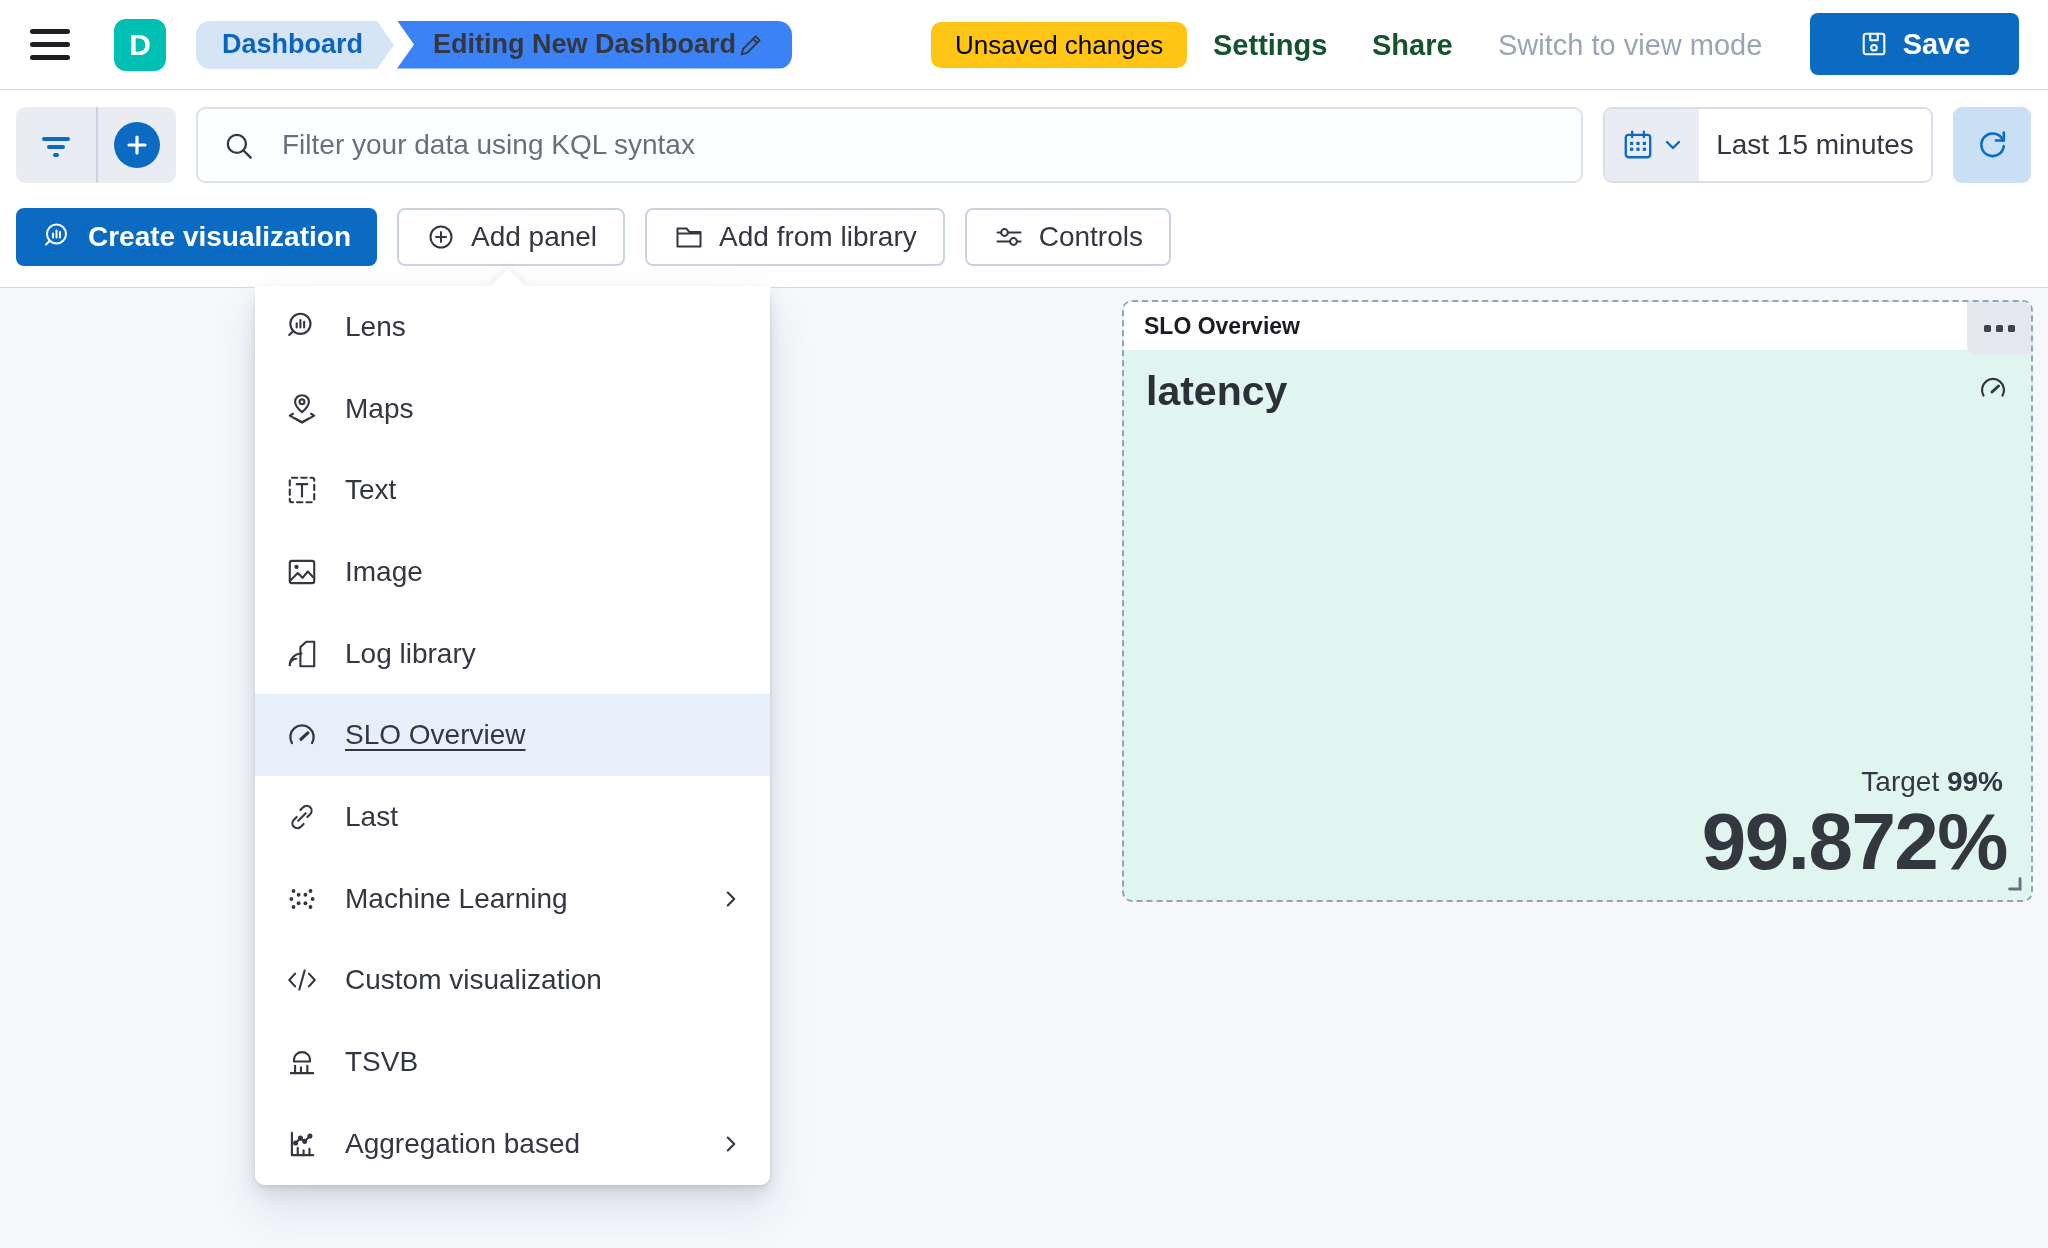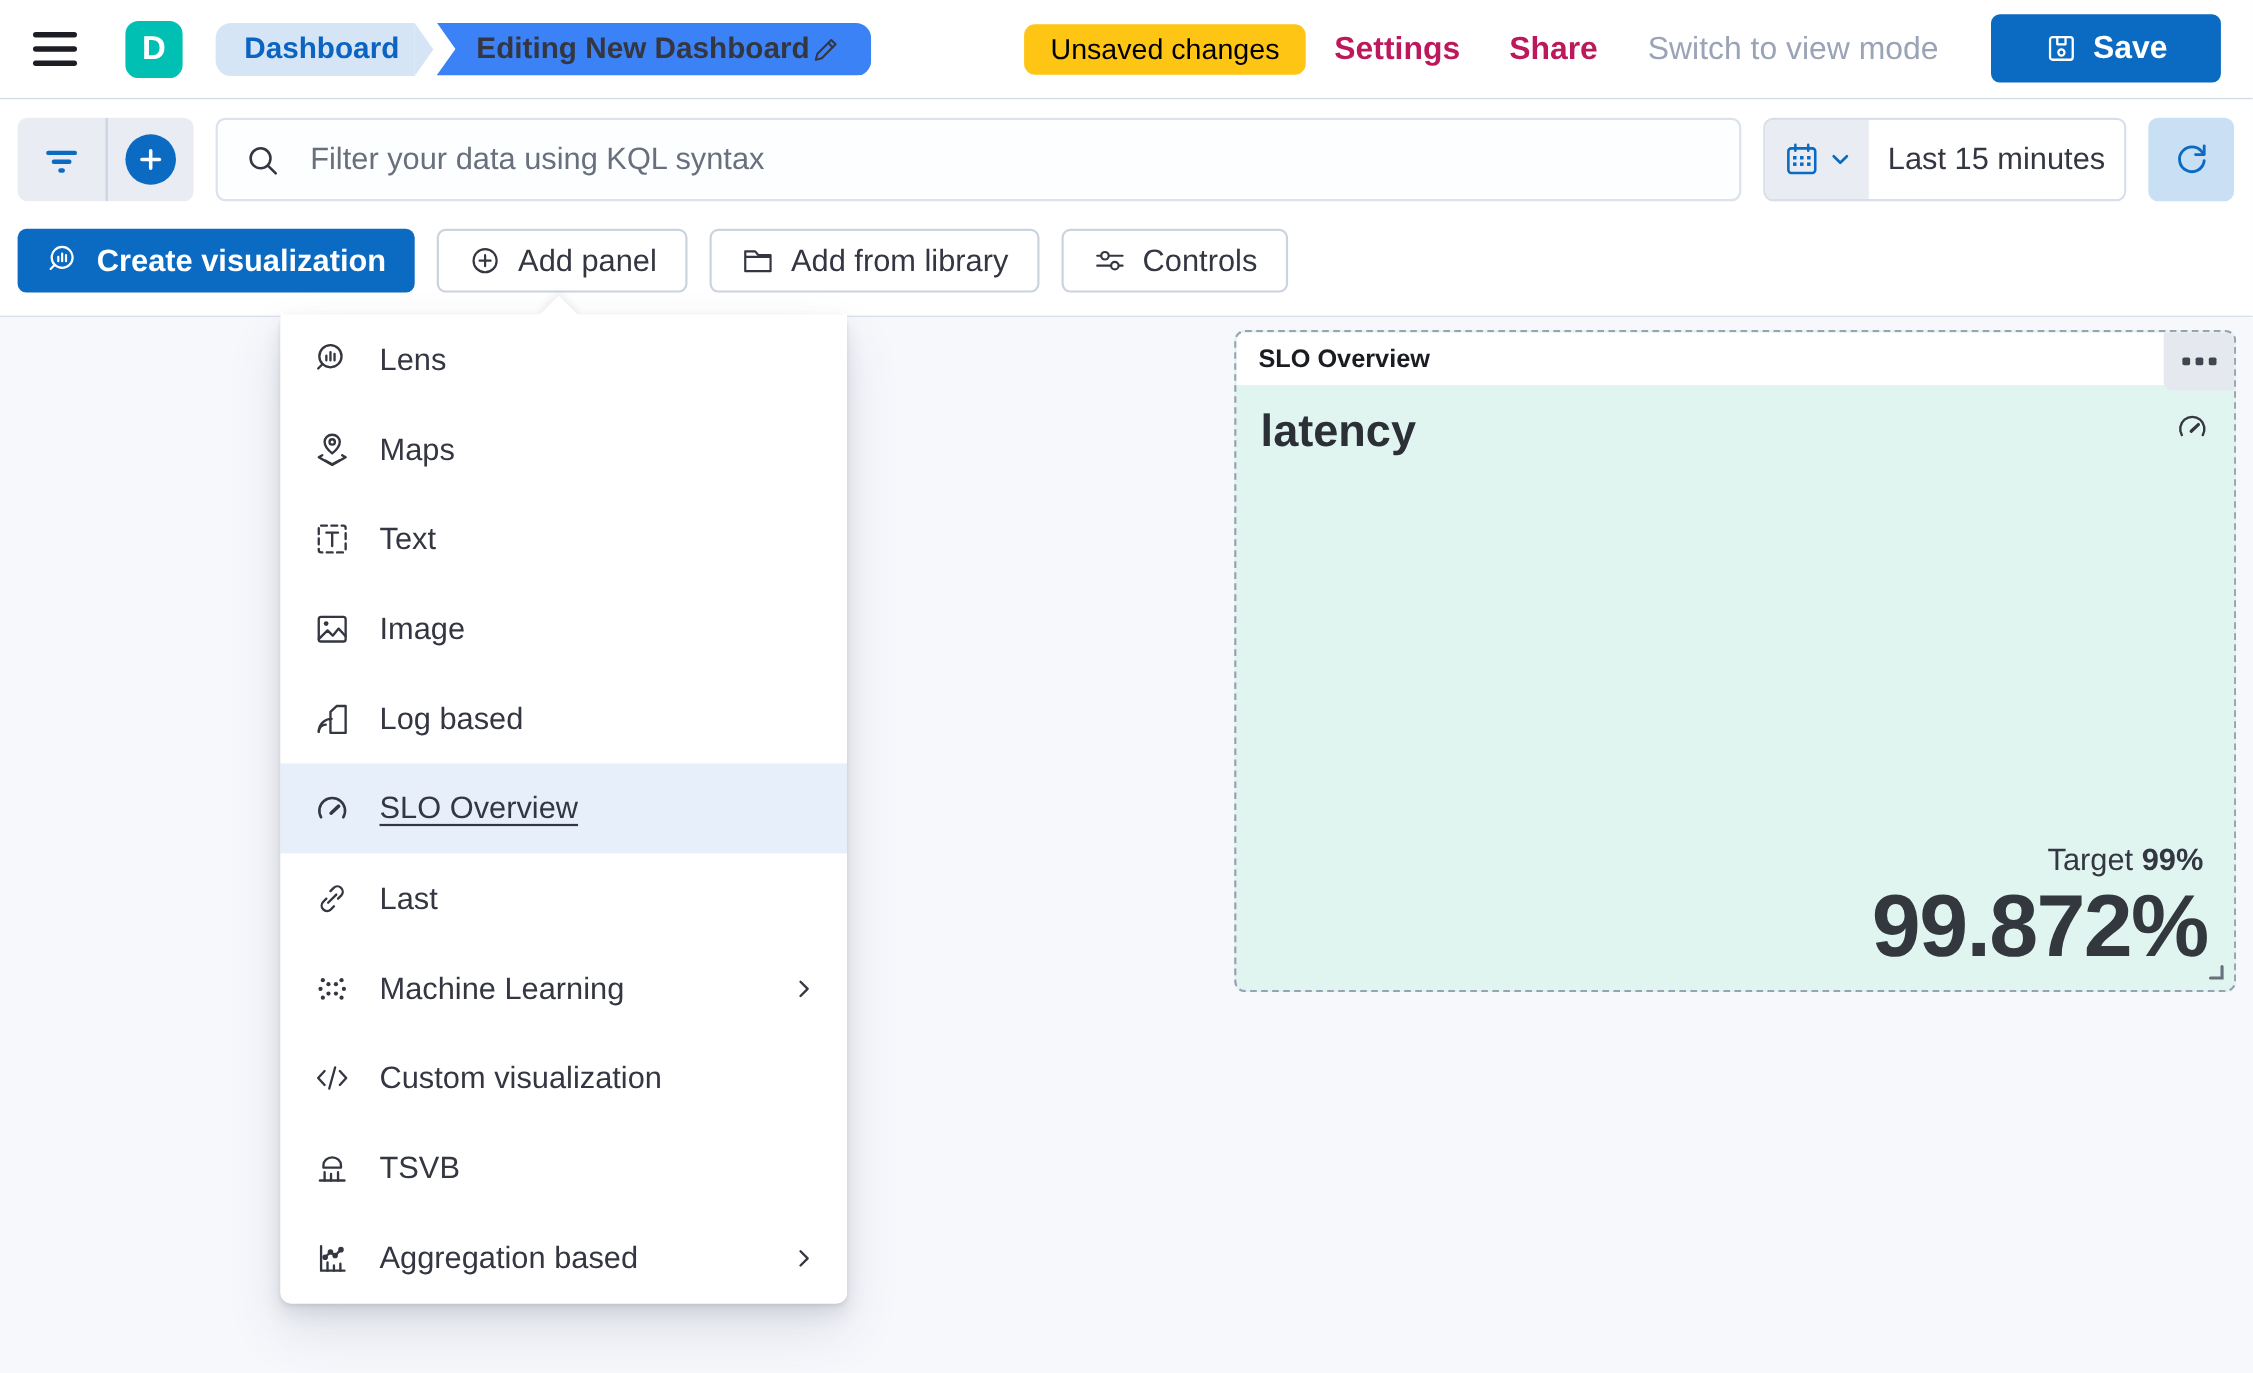--- a/index.html
+++ b/index.html
@@ -36,21 +36,21 @@
     color:#343741; font-weight:600; font-size:27px;
     padding:0 26px 0 36px; margin-left:3px; border-radius:0 14px 14px 0;
     clip-path:polygon(0 0, 100% 0, 100% 100%, 0 100%, 17px 50%); cursor:pointer;
   }
   .badge-unsaved {
     position:absolute; left:931px; top:22px; height:46px;
     background:#FEC514; color:#000; font-weight:400; font-size:26px;
     display:flex; align-items:center; padding:0 24px; border-radius:10px;
   }
   .toplink { position:absolute; top:0; height:90px; display:flex; align-items:center;
-    font-size:29px; font-weight:700; color:#be185d; cursor:pointer; }
+    font-size:29px; font-weight:700; color:#14532d; cursor:pointer; }
   .toplink.settings { left:1213px; }
   .toplink.share { left:1372px; }
   .toplink.disabled { left:1498px; color:#9AA4B6; font-weight:400; cursor:default; }
   .save-btn {
     position:absolute; left:1810px; top:13px; width:209px; height:62px;
     background:#0B6BC2; border:none; border-radius:8px; color:#fff;
     font-family:inherit; font-size:29px; font-weight:700;
     display:flex; align-items:center; justify-content:center; gap:14px; cursor:pointer;
   }
 
@@ -354,21 +354,21 @@
   </div>
 
   <div class="menu-item">
     <span>
       <svg width="34" height="34" viewBox="0 0 32 32" fill="none" stroke="#343741" stroke-width="2" stroke-linecap="round" stroke-linejoin="round">
         <path d="M4.5 26.5 a6 6 0 0 1 6 -6"></path>
         <path d="M4.5 26.5 a11 11 0 0 1 11 -11"></path>
         <path d="M14.5 27.5 V9.5 l5.5 -5 h7.5 v23 z"></path>
       </svg>
     </span>
-    <span class="mi-label">Log based</span>
+    <span class="mi-label">Log library</span>
   </div>
 
   <div class="menu-item highlighted">
     <span>
       <svg width="34" height="34" viewBox="0 0 32 32" fill="none" stroke="#343741" stroke-width="2.2" stroke-linecap="round">
         <path d="M6.5 23.5 A11 11 0 1 1 25.5 23.5"></path>
         <path d="M15 20 l6.5 -6" stroke-width="3"></path>
       </svg>
     </span>
     <span class="mi-label">SLO Overview</span>

